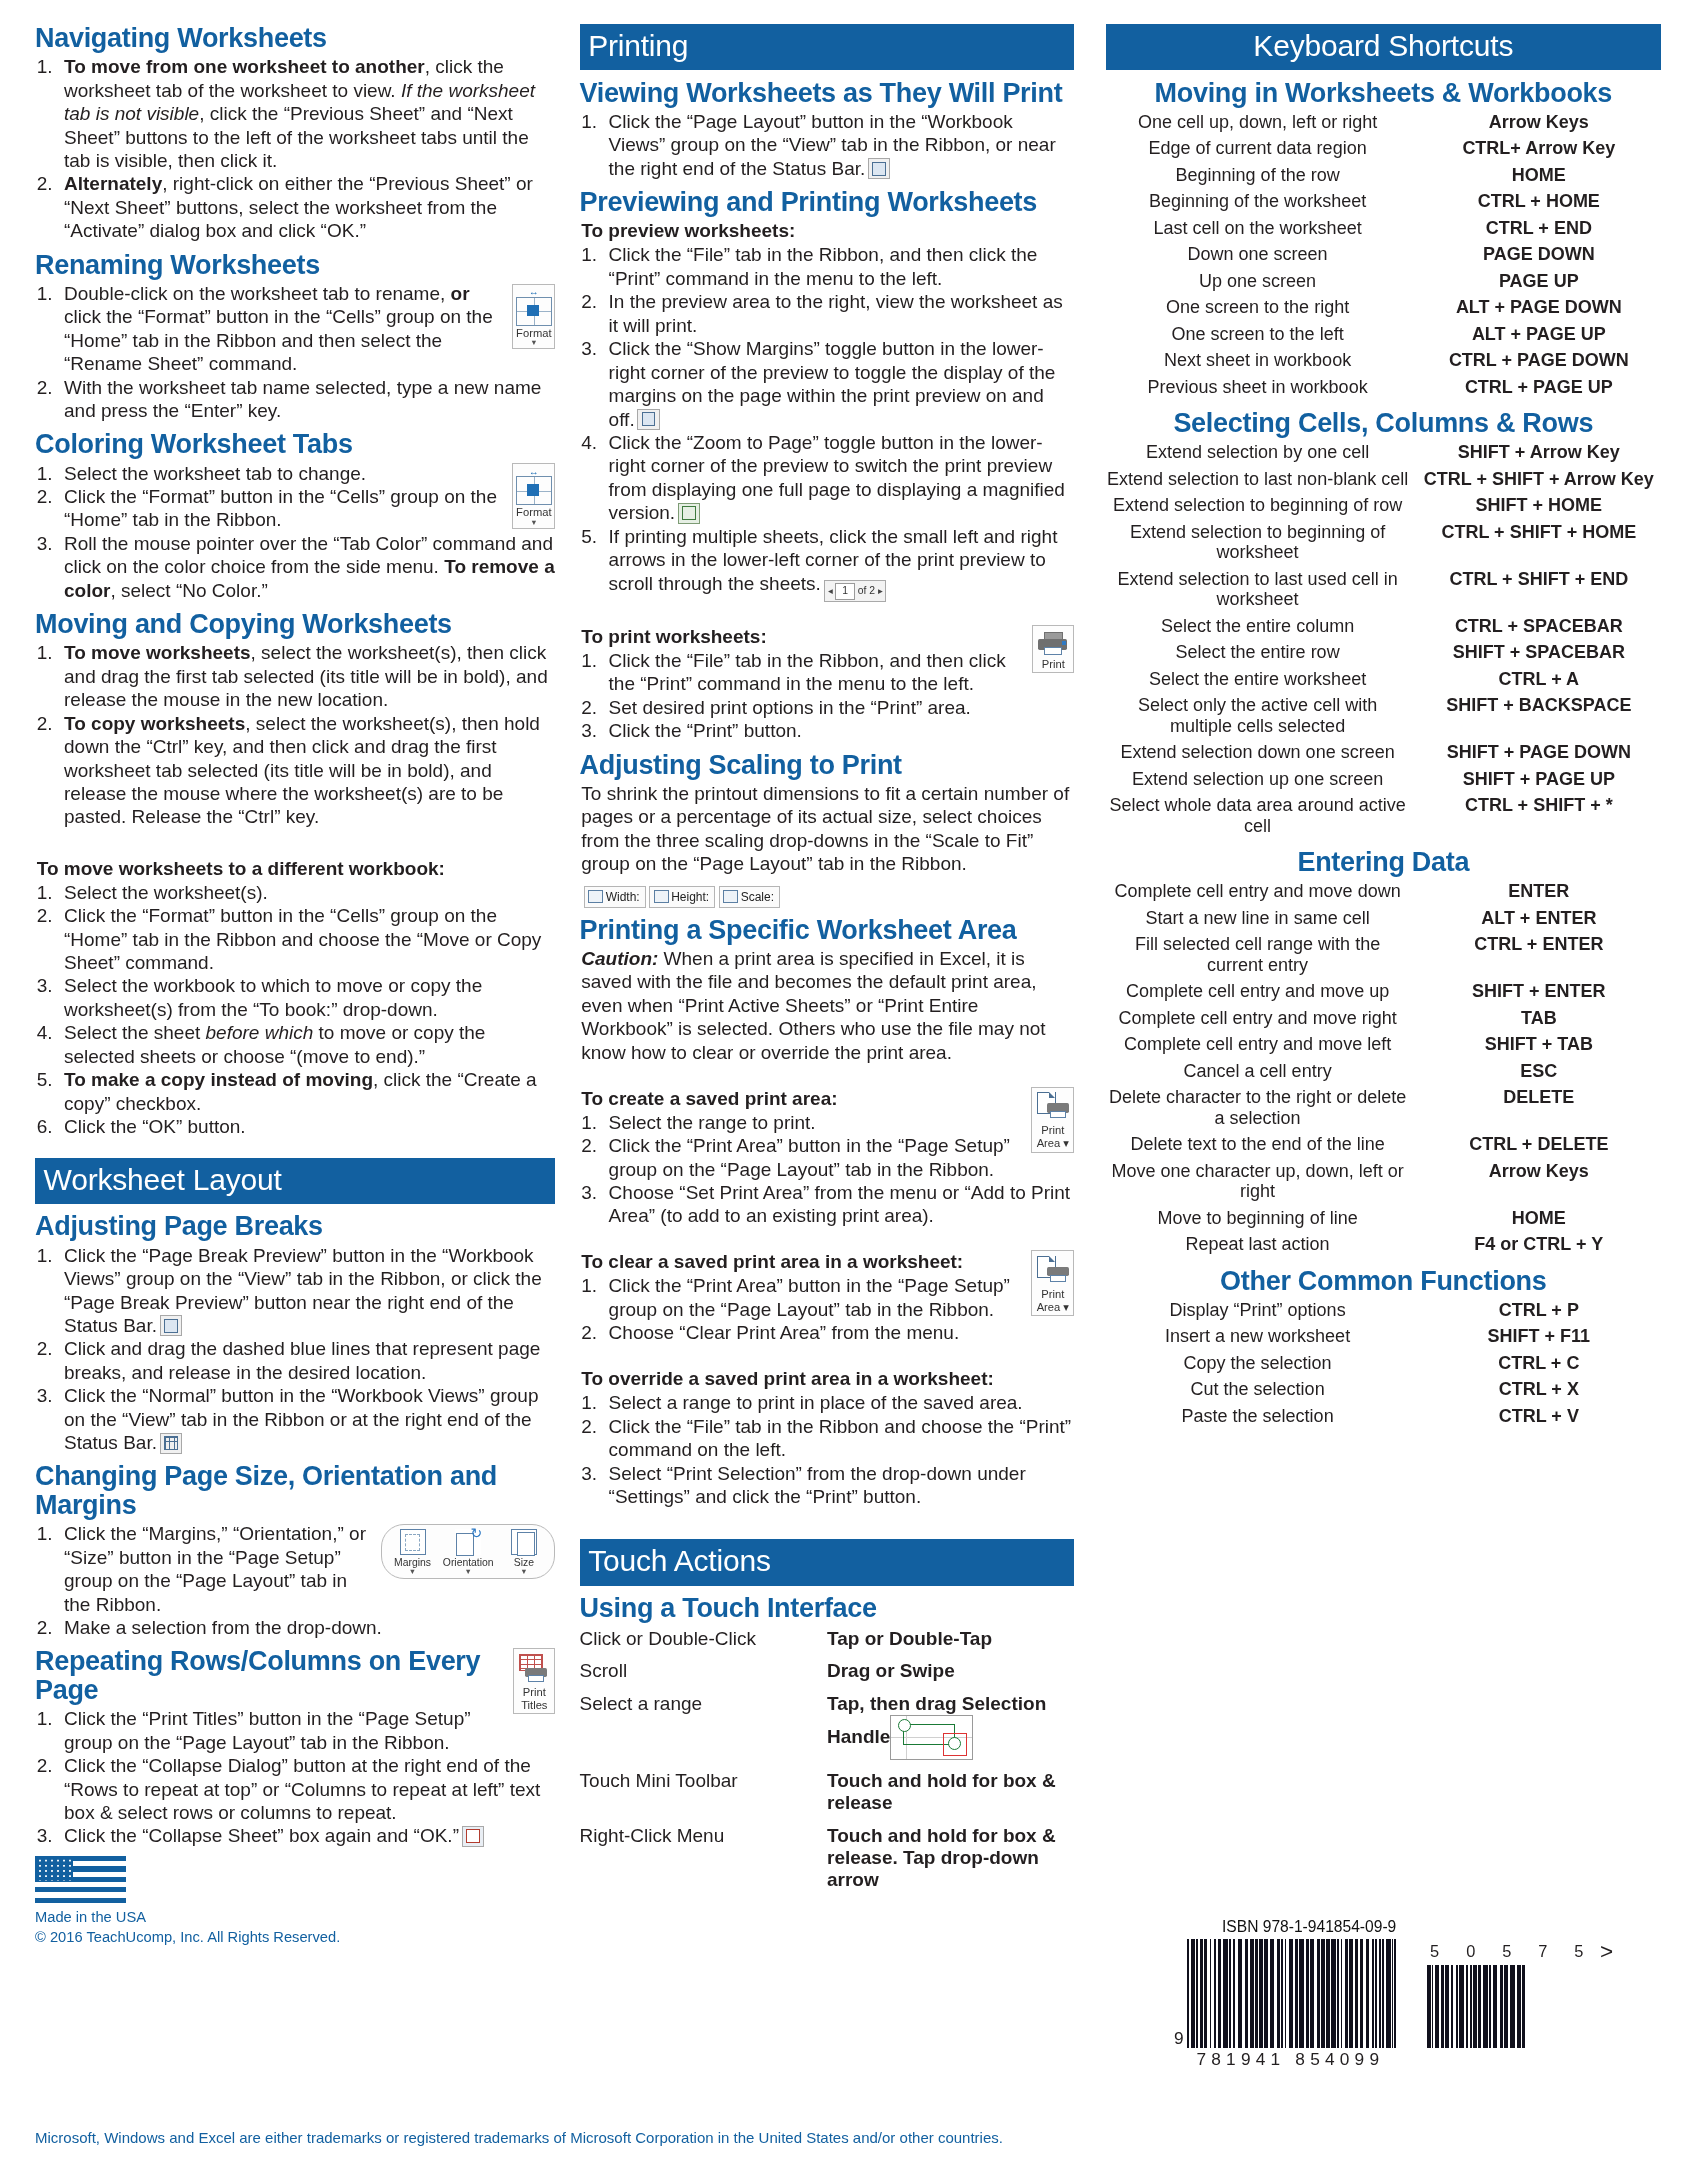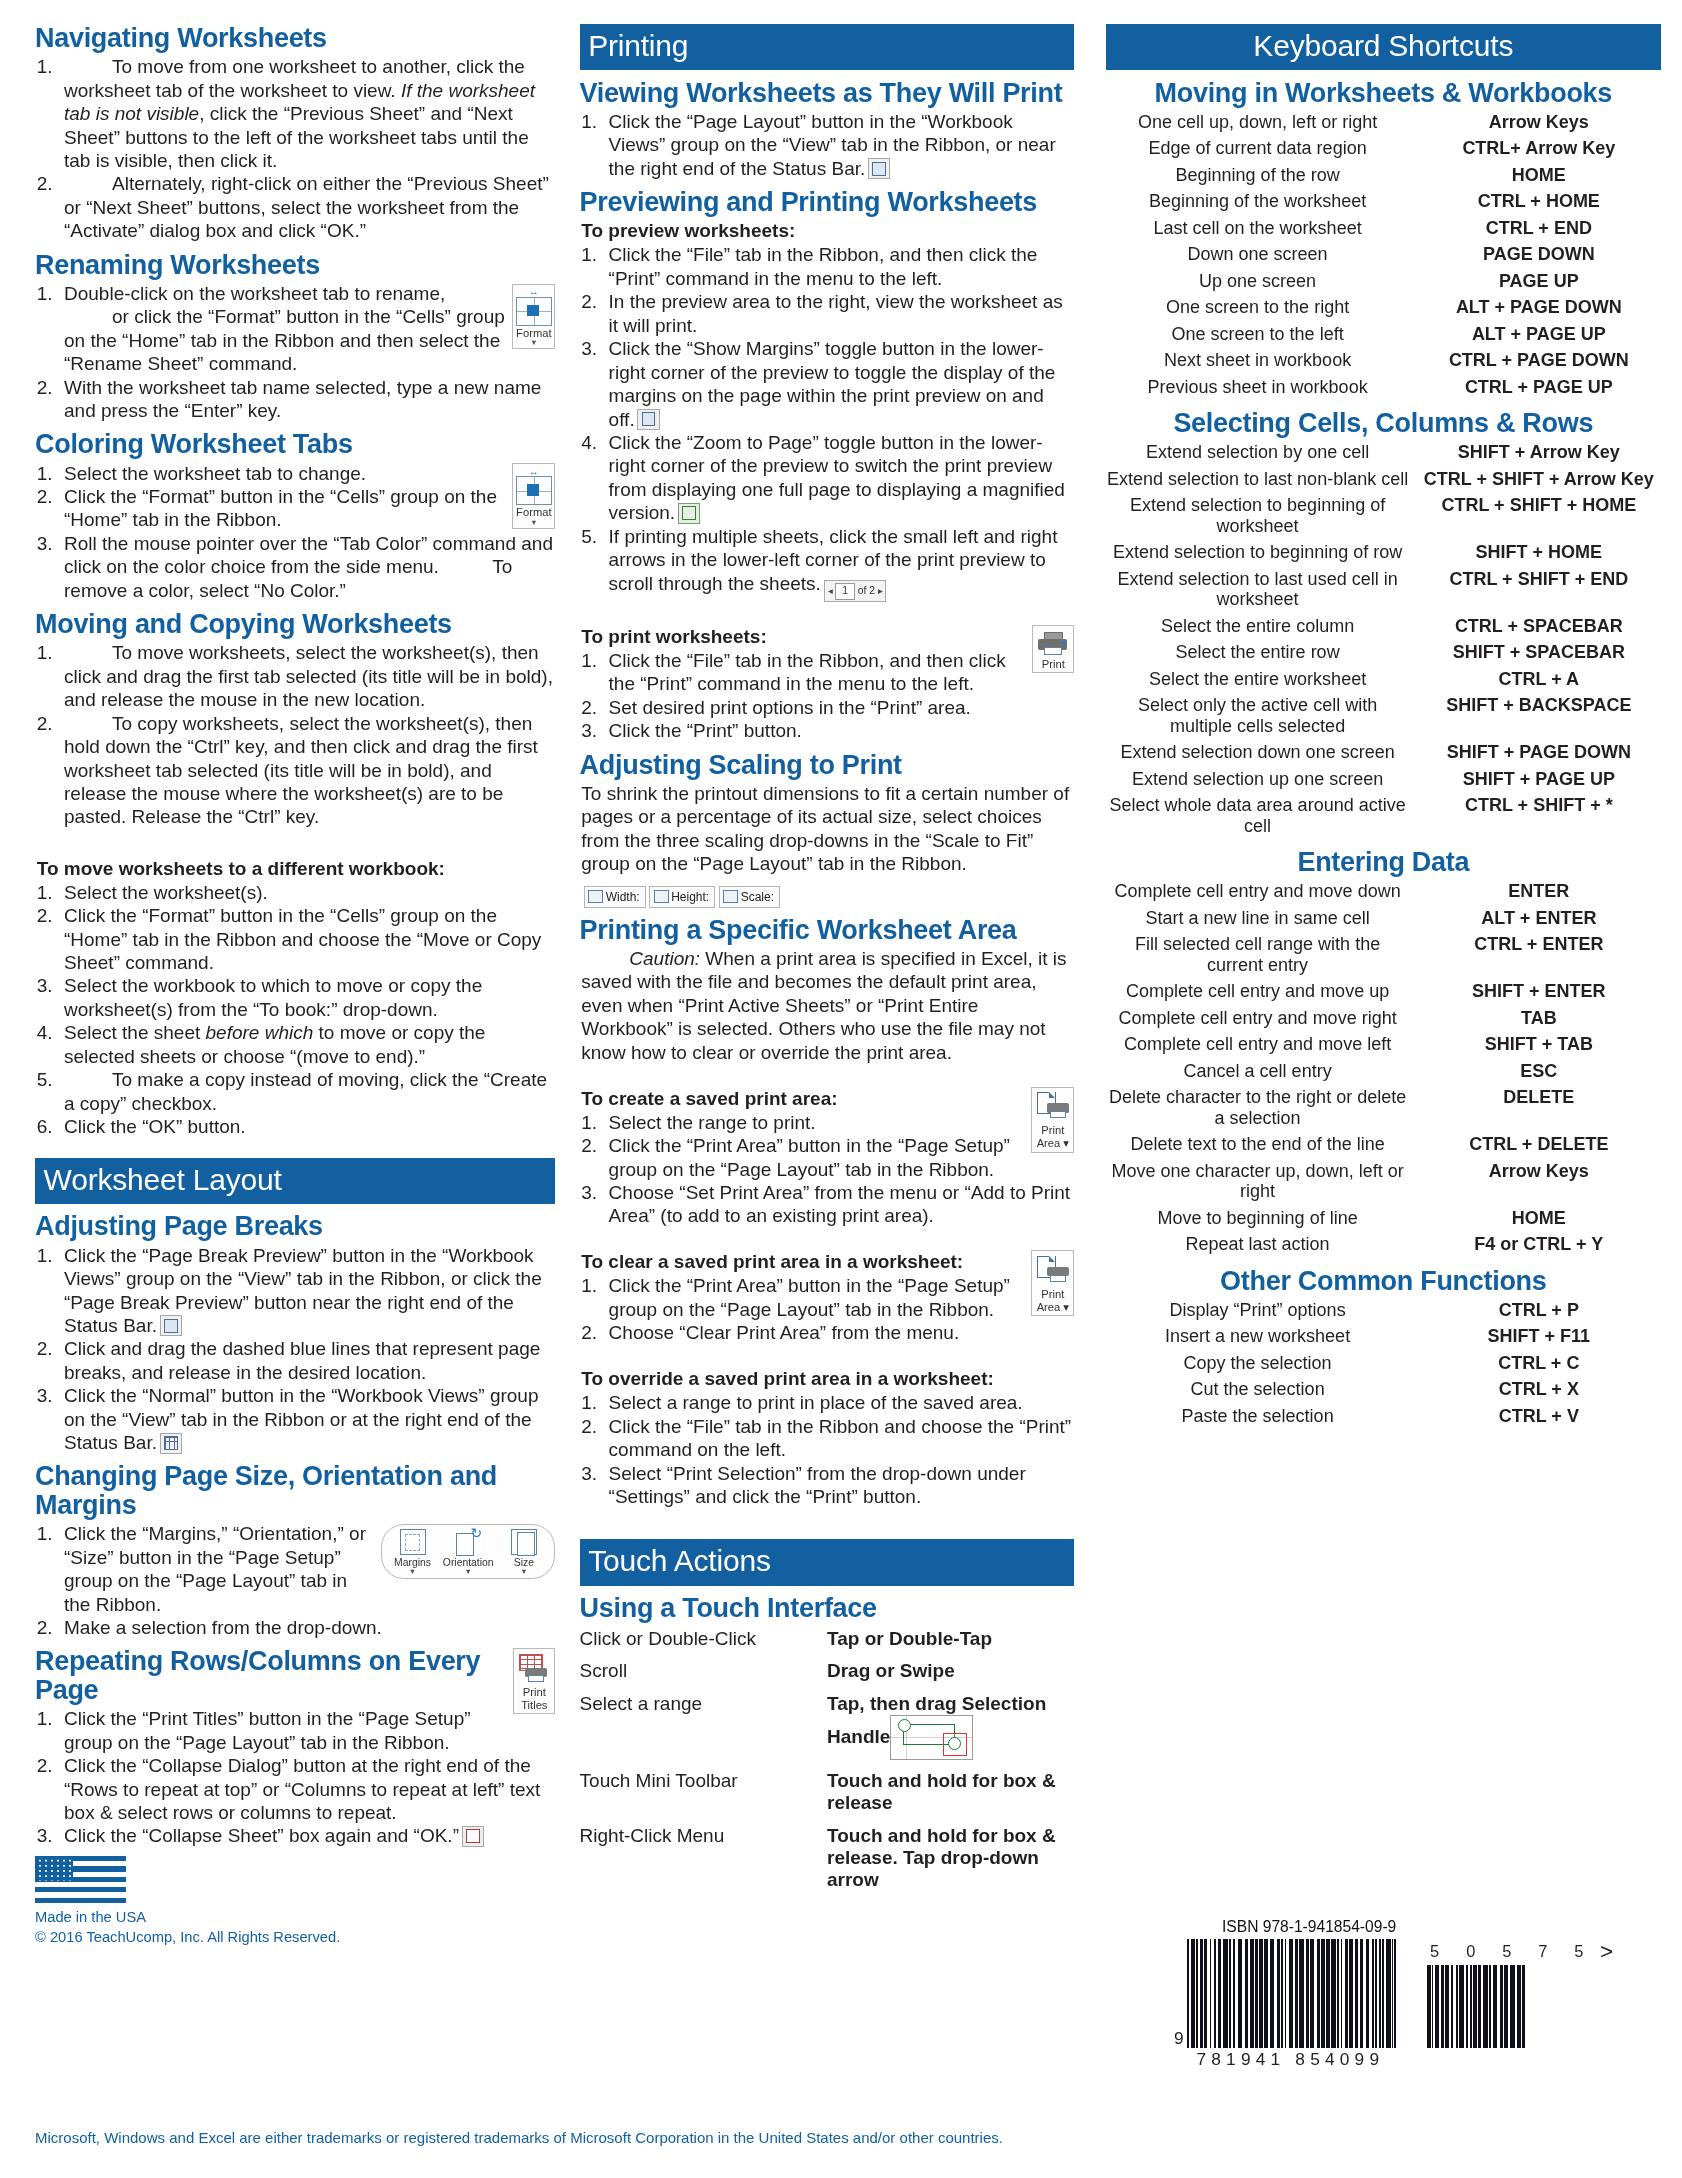--- a/index.html
+++ b/index.html
@@ -50,21 +50,21 @@
   ol.steps { list-style:none; margin:0 0 1.7px 0; padding:0; }
   ol.steps > li {
     position:relative;
     font-size:19px;
     line-height:1.235;
     padding-left:29px;
     margin-bottom:0px;
   }
   ol.steps > li .num { position:absolute; left:1.7px; top:0; width:26px; }
   p.para { font-size:19px; line-height:1.235; margin:0 0 1.7px 1.7px; }
-  b { font-weight:normal;margin-left:48px; }
+  b { font-weight:bold; }
   i { font-style:italic; }
 
   
   .kb { width:100%; border-collapse:collapse; }
   .kb td { vertical-align:top; padding:1.7px 0 4.3px 0; }
   .kb td.desc { font-size:18px; line-height:1.14; width:56%; padding-right:7px; }
   .kb td.key  { font-size:18px; line-height:1.14; font-weight:bold; }
 
   
   .touch { width:100%; border-collapse:collapse; }
@@ -495,26 +495,26 @@
           <tbody>
             <tr>
               <td class="desc">Extend selection by one cell</td>
               <td class="key">SHIFT + Arrow Key</td>
             </tr>
             <tr>
               <td class="desc">Extend selection to last non-blank cell</td>
               <td class="key">CTRL + SHIFT + Arrow Key</td>
             </tr>
             <tr>
+              <td class="desc">Extend selection to beginning of row</td>
+              <td class="key">SHIFT + HOME</td>
+            </tr>
+            <tr>
               <td class="desc">Extend selection to beginning of worksheet</td>
               <td class="key">CTRL + SHIFT + HOME</td>
-            </tr>
-            <tr>
-              <td class="desc">Extend selection to beginning of row</td>
-              <td class="key">SHIFT + HOME</td>
             </tr>
             <tr>
               <td class="desc">Extend selection to last used cell in worksheet</td>
               <td class="key">CTRL + SHIFT + END</td>
             </tr>
             <tr>
               <td class="desc">Select the entire column</td>
               <td class="key">CTRL + SPACEBAR</td>
             </tr>
             <tr>

